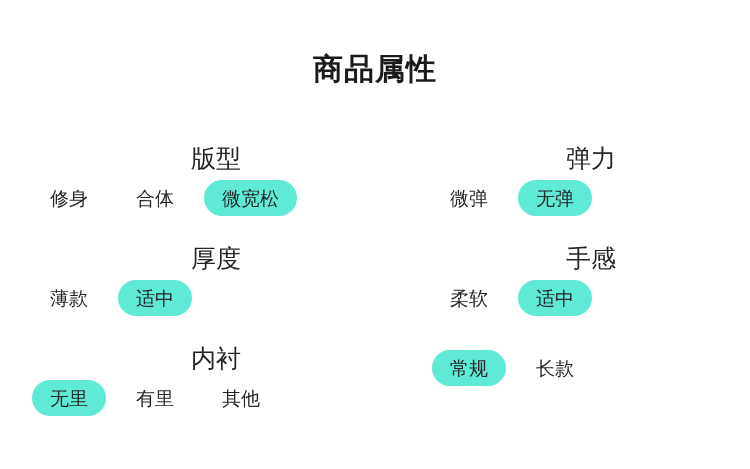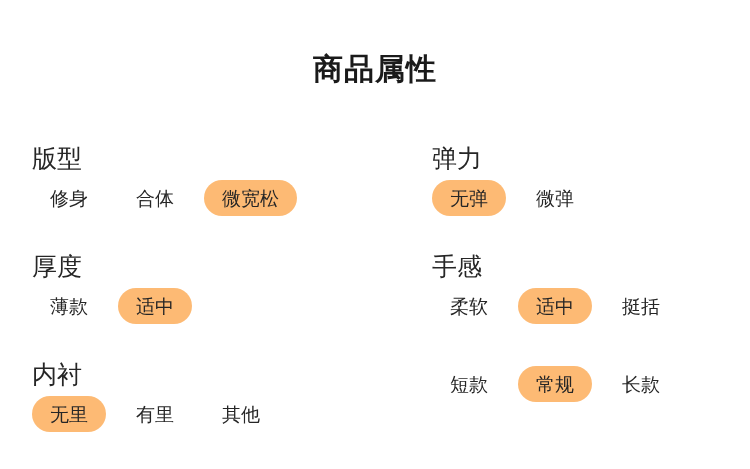--- a/index.html
+++ b/index.html
@@ -22,21 +22,22 @@
     font-size: 30px;
     line-height: 34px;
     font-weight: 600;
     color: #1a1a1a;
     letter-spacing: 1px;
   }
   .groups {
     margin-top: 58px;
     display: grid;
     grid-template-columns: 400px 350px;
-    row-gap: 36px;
+    row-gap: 28px;
+    text-align: center;
   }
   .attr-group { }
   .group-label {
     margin-left: 32px;
     font-size: 25px;
     line-height: 30px;
     color: #262626;
     font-weight: 400;
   }
   .options-row {
@@ -50,69 +51,67 @@
     font-size: 19px;
     line-height: 30px;
     color: #262626;
     padding: 3px 18px;
     border-radius: 19px;
     background: transparent;
     white-space: nowrap;
     cursor: pointer;
   }
   .option.selected {
-    background: #fdba74;
+    background: #5eead4;
   }
 </style>
 </head>
 <body>
 
 <div class="page">
   <div class="page-title">商品属性</div>
 
   <div class="groups">
       <div class="attr-group">
         <div class="group-label">版型</div>
         <div class="options-row">
           <div class="option">修身</div>
           <div class="option">合体</div>
           <div class="option selected">微宽松</div>
         </div>
       </div>
       <div class="attr-group">
         <div class="group-label">弹力</div>
         <div class="options-row">
+          <div class="option">微弹</div>
           <div class="option selected">无弹</div>
-          <div class="option">微弹</div>
         </div>
       </div>
       <div class="attr-group">
         <div class="group-label">厚度</div>
         <div class="options-row">
           <div class="option">薄款</div>
           <div class="option selected">适中</div>
         </div>
       </div>
       <div class="attr-group">
         <div class="group-label">手感</div>
         <div class="options-row">
           <div class="option">柔软</div>
           <div class="option selected">适中</div>
-          <div class="option">挺括</div>
         </div>
       </div>
       <div class="attr-group">
         <div class="group-label">内衬</div>
         <div class="options-row">
           <div class="option selected">无里</div>
           <div class="option">有里</div>
           <div class="option">其他</div>
         </div>
       </div>
       <div class="attr-group">
         <div class="options-row">
-          <div class="option">短款</div>
           <div class="option selected">常规</div>
           <div class="option">长款</div>
         </div>
       </div>
     </div>
 </div>
 
 </body></html>

